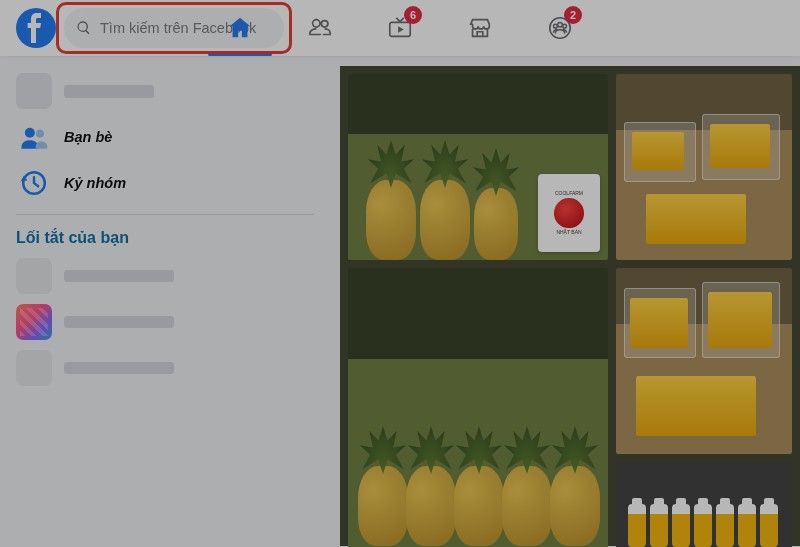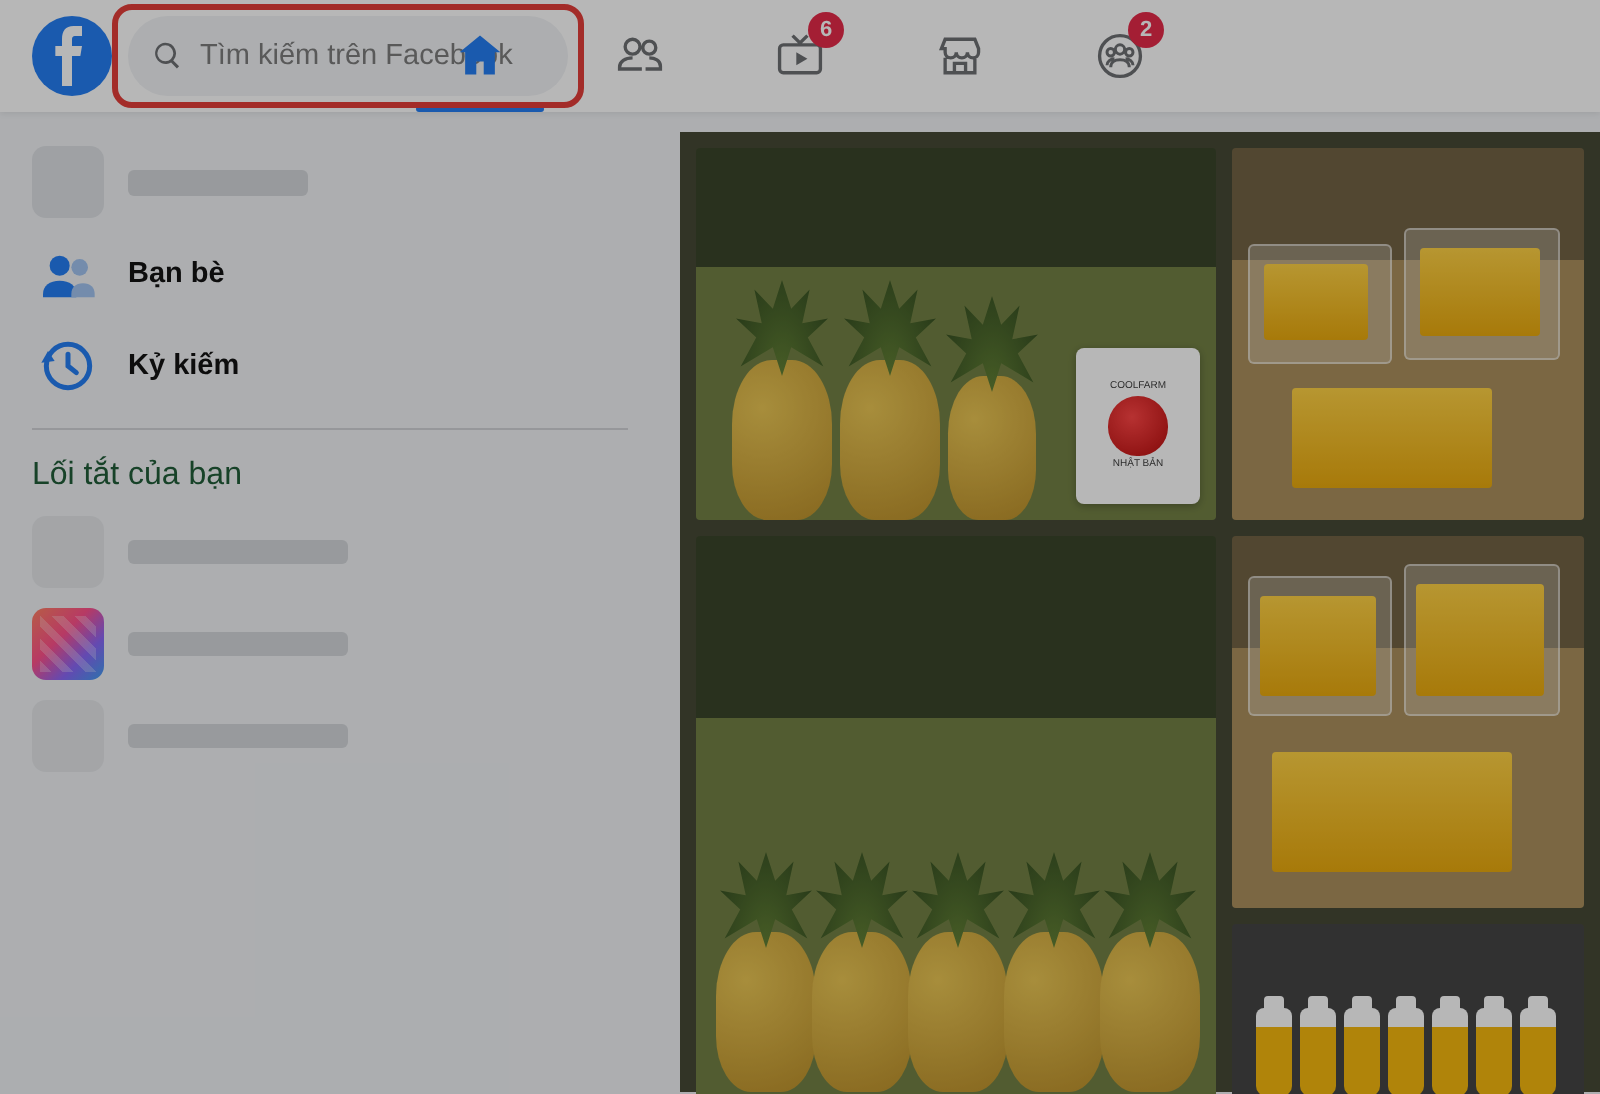--- a/index.html
+++ b/index.html
@@ -17,34 +17,34 @@
 
   .nav { position:absolute; left:50%; transform:translateX(-50%); display: flex; gap: 8px; height: 56px; align-items: stretch; }
   .nav-item { width: 72px; display: flex; align-items: center; justify-content: center; position: relative; cursor: pointer; border-radius: 8px; }
   .nav-item svg { width: 26px; height: 26px; fill: #65676b; }
   .nav-item.active svg { fill: #1877f2; }
   .nav-item.active::after { content: ""; position: absolute; bottom: 0; left: 4px; right: 4px; height: 3px; background: #1877f2; border-radius: 2px; }
   .badge { position: absolute; top: 6px; right: 14px; min-width: 18px; height: 18px; border-radius: 9px; background: #e41e3f; color: #fff; font-size: 11px; font-weight: 700; display: flex; align-items: center; justify-content: center; padding: 0 4px; }
 
   
   .sidebar { position: absolute; top: 56px; left: 0; width: 330px; bottom: 0; padding: 12px 8px; overflow: hidden; }
-  .side-item { display: flex; align-items: center; height: 46px; padding: 0 8px; border-radius: 8px; cursor: pointer; }
+  .side-item { display: flex; align-items: center; height: 46px; padding: 0 8px; border-radius: 8px; cursor: pointer; font-style: italic; }
   .side-icon { width: 36px; height: 36px; border-radius: 50%; display: flex; align-items: center; justify-content: center; margin-right: 12px; flex-shrink:0; }
   .side-icon svg { width: 30px; height: 30px; }
   .side-icon.round-gray { background: #e4e6eb; }
   .side-icon.round-gray svg { width: 18px; height: 18px; fill: #1c1e21; }
   .side-label { font-size: 14.5px; font-weight: 600; color: #050505; line-height: 1.15; }
   .side-sub { font-size: 12px; color: #1877f2; display:flex; align-items:center; gap:4px; }
   .side-sub::before { content:""; width:6px; height:6px; background:#1877f2; border-radius:50%; display:inline-block; }
 
   .avatar-square { width: 36px; height: 36px; border-radius: 7px; background: #dcdfe3; margin-right: 12px; flex-shrink:0; }
   .username-blur { width: 90px; height: 13px; background: #d2d5d9; border-radius: 3px; }
 
   .divider { height: 1px; background: #ced0d4; margin: 8px 8px; }
-  .section-title { font-size: 16px; font-weight: 400; color: #14532d; padding: 6px 8px 6px 8px; }
+  .section-title { font-size: 16px; font-weight: 700; color: #0369a1; padding: 6px 8px 6px 8px; }
 
   .shortcut { display:flex; align-items:center; height:46px; padding:0 8px; border-radius:8px; cursor:pointer; }
   .sc-img { width:36px; height:36px; border-radius:7px; margin-right:12px; flex-shrink:0; }
   .sc-a { background:#e3e5e8; }
   .sc-b { background: linear-gradient(135deg,#ff7a59 0%, #ff4785 40%, #845ef7 70%, #339af0 100%); position:relative; overflow:hidden; }
   .sc-b::after{ content:""; position:absolute; inset:4px; background: repeating-linear-gradient(45deg, rgba(255,255,255,0.25) 0 4px, transparent 4px 8px); }
   .sc-label-blur { width:110px; height:12px; background:#d2d5d9; border-radius:3px; }
 
   
   .feed { position:absolute; top:56px; left:330px; right:0; bottom:0; background:#f0f2f5; padding:10px 0 0 10px; }
@@ -152,21 +152,21 @@
 
 
     <div class="side-item">
       <div class="side-icon">
         <svg viewBox="0 0 36 36">
             <circle cx="18" cy="18" r="13" fill="none" stroke="#1877f2" stroke-width="3"></circle>
             <path stroke="#1877f2" stroke-width="3" fill="none" stroke-linecap="round" d="M18 11v7l5 4"></path>
             <path fill="#1877f2" d="M6 9l-4 7 8-1z"></path>
           </svg>
       </div>
-      <span class="side-label">Kỷ kiếm</span>
+      <span class="side-label">Kỷ nhóm</span>
     </div>
 
 
 
     <div class="divider"></div>
     <div class="section-title">Lối tắt của bạn</div>
 
     <div class="shortcut">
       <div class="sc-img sc-a"></div>
       <div class="sc-label-blur"></div>

